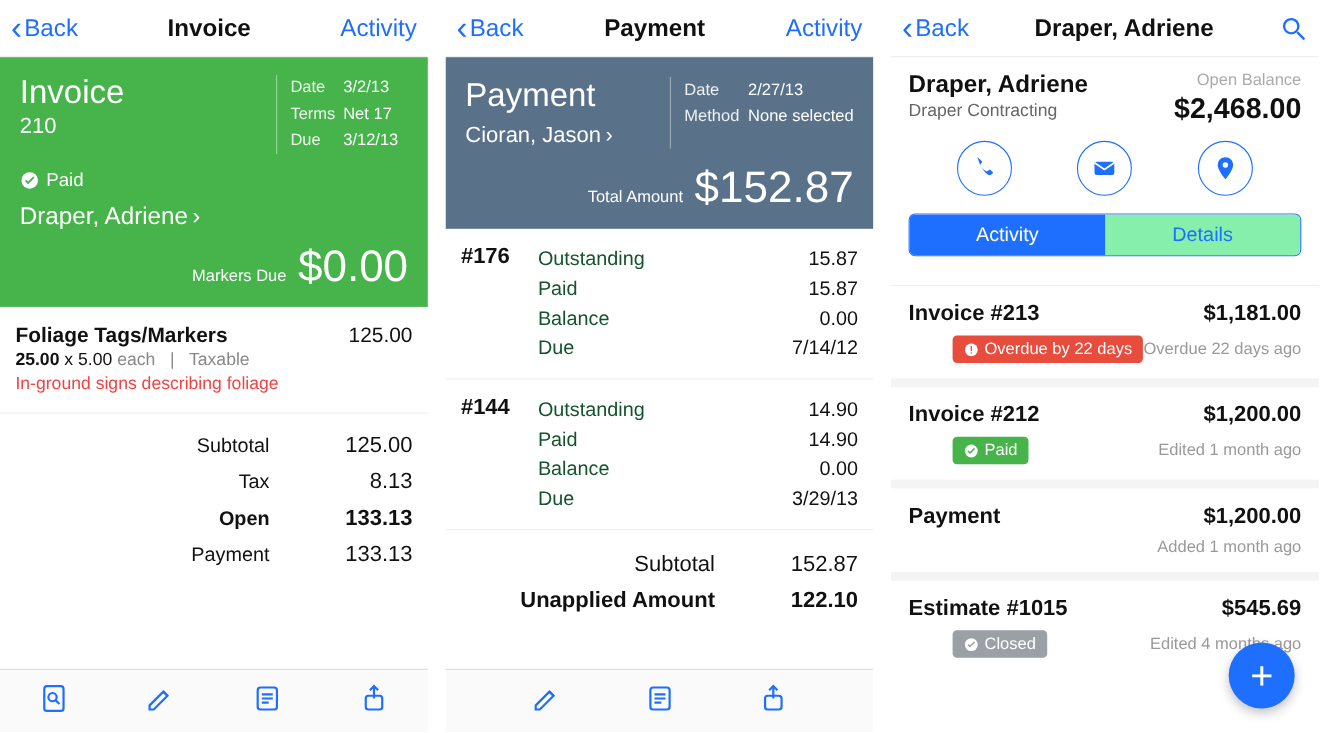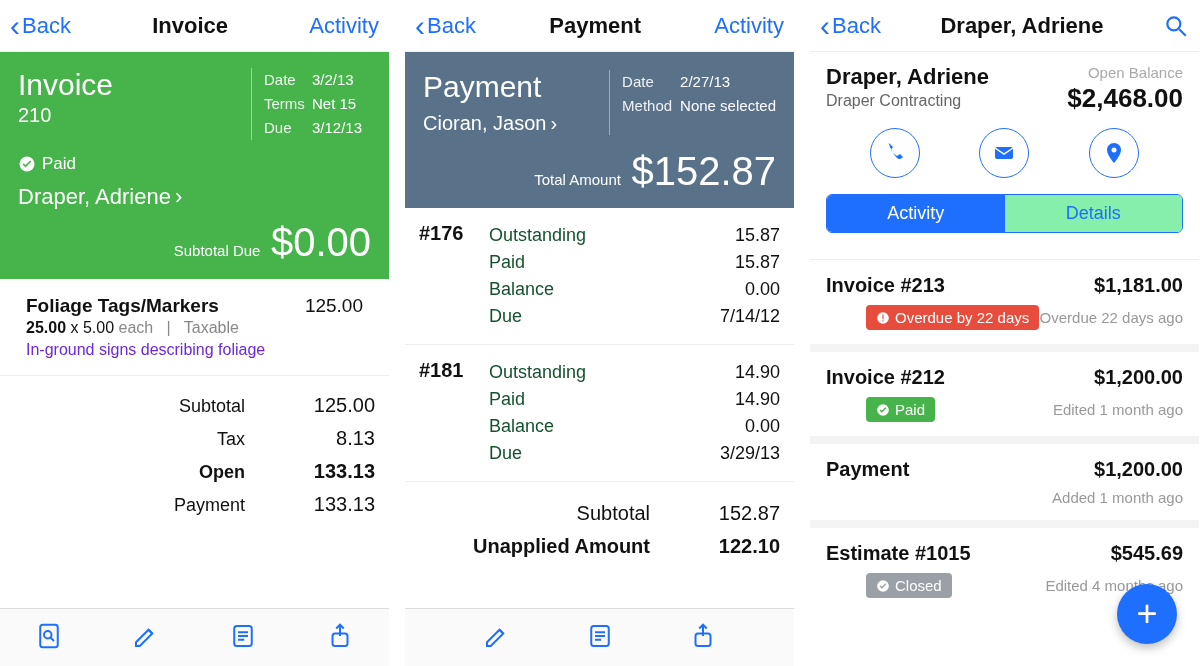--- a/index.html
+++ b/index.html
@@ -76,27 +76,27 @@
     font-size: 15px;
     line-height: 1.6;
     min-width: 150px;
   }
   .card-slate .meta .label { display: inline-block; width: 58px; opacity: 0.9; }
   .card-slate .balance-row { text-align: right; margin-top: 14px; }
   .card-slate .balance-label { font-size: 15px; margin-right: 6px; }
   .card-slate .balance-amt { font-size: 40px; font-weight: 300; }
 
   
-  .line-item { padding: 16px 26px; border-bottom: 1px solid #eee; }
+  .line-item { padding: 16px 14px; border-bottom: 1px solid #eee; }
   .line-item .title-row { display: flex; justify-content: space-between; font-size: 19px; }
   .line-item .name { font-weight: 700; color: #111; }
   .line-item .amt { font-weight: 300; color: #111; }
   .line-item .sub { font-size: 16px; color: #111; margin-top: 2px; }
   .line-item .sub .gray { color: #888; }
-  .line-item .desc { color: #6d28d9; font-size: 16px; margin-top: 4px; }
+  .line-item .desc { color: #ef4444; font-size: 16px; margin-top: 4px; }
 
   .totals { padding: 18px 14px 0; }
   .totals .trow { display: flex; justify-content: flex-end; align-items: baseline; margin-bottom: 10px; }
   .totals .tlabel { text-align: right; font-size: 18px; color: #111; margin-right: 40px; min-width: 120px; }
   .totals .tval { font-size: 20px; color: #111; min-width: 90px; text-align: right; }
   .totals .bold { font-weight: 700; }
 
   
   .toolbar {
     height: 58px;
@@ -185,37 +185,37 @@
   </div>
 
   <div class="card-green">
     <div class="row1">
       <div class="left-col">
         <div class="big">Invoice</div>
         <div class="num">210</div>
       </div>
       <div class="meta">
         <div><span class="label">Date</span><span>3/2/13</span></div>
-        <div><span class="label">Terms</span><span>Net 15</span></div>
+        <div><span class="label">Terms</span><span>Net 17</span></div>
         <div><span class="label">Due</span><span>3/12/13</span></div>
       </div>
     </div>
     <div class="paid">
       <svg viewBox="0 0 24 24">
           <circle cx="12" cy="12" r="10" fill="#fff"></circle>
           <path d="M7 12l3 3 7-7" stroke="#46b44a" stroke-width="2.2" fill="none"></path>
         </svg>
       <span>Paid</span>
     </div>
     <div class="customer">
       <span>Draper, Adriene</span>
       <span class="chev">›</span>
     </div>
     <div class="balance-row">
-      <span class="balance-label">Subtotal Due</span>
+      <span class="balance-label">Markers Due</span>
       <span class="balance-amt">$0.00</span>
     </div>
   </div>
 
   <div class="line-item">
     <div class="title-row">
       <span class="name">Foliage Tags/Markers</span>
       <span class="amt">125.00</span>
     </div>
     <div class="sub">
@@ -319,21 +319,21 @@
         <div class="pe-row">
             <span class="pe-label">Due</span>
             <span class="pe-val">7/14/12</span>
           </div>
       </div>
     </div>
   </div>
 
   <div class="pay-entry">
     <div class="pe-head">
-      <div class="pe-id">#181</div>
+      <div class="pe-id">#144</div>
       <div class="pe-grid">
         <div class="pe-row">
             <span class="pe-label">Outstanding</span>
             <span class="pe-val">14.90</span>
           </div>
         <div class="pe-row">
             <span class="pe-label">Paid</span>
             <span class="pe-val">14.90</span>
           </div>
         <div class="pe-row">

